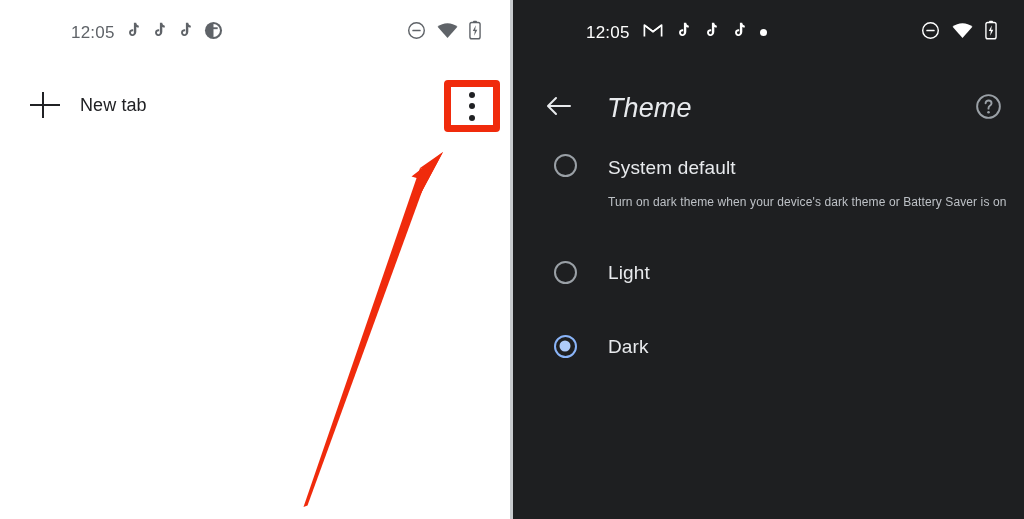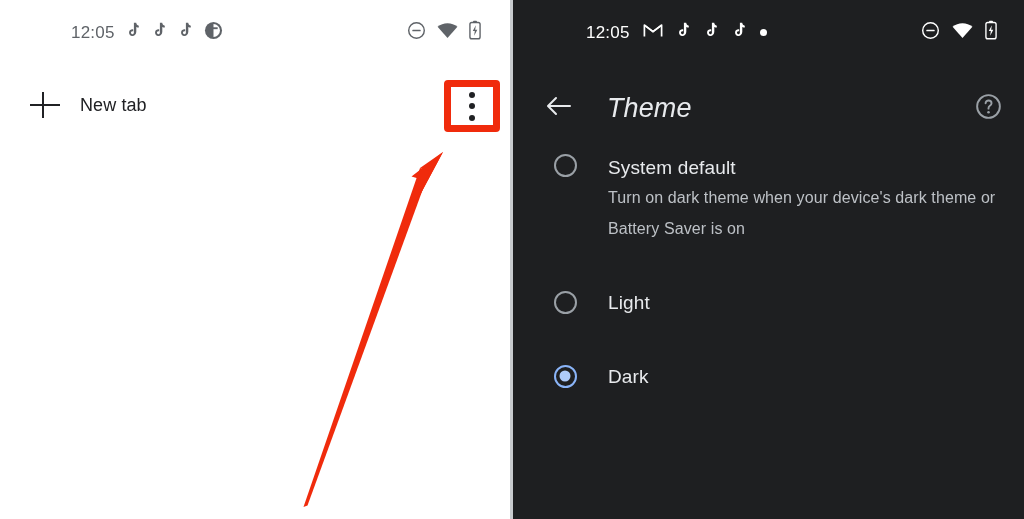--- a/index.html
+++ b/index.html
@@ -272,24 +272,24 @@
     padding-top: 1px;
   }
   .option-title {
     font-size: 19px;
     color: #e8eaed;
     line-height: 25px;
     font-weight: 400;
     letter-spacing: 0.15px;
   }
   .option-subtitle {
-    font-size: 16px;
+    font-size: 12px;
     color: #bdc1c6;
-    line-height: 31px;
-    margin-top: 2px;
+    line-height: 23px;
+    margin-top: 11px;
     max-width: 400px;
     letter-spacing: 0.1px;
   }
   .option-row.single .option-text { padding-top: 0; }
   .option-row.single { align-items: center; }
 </style>
 </head>
 <body>
 
 <div id="stage">

